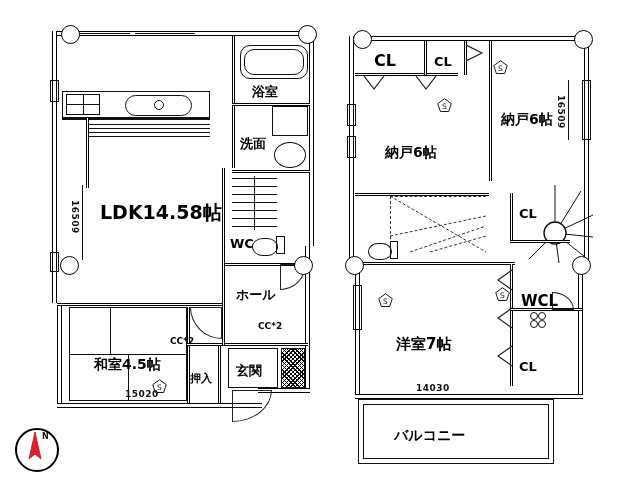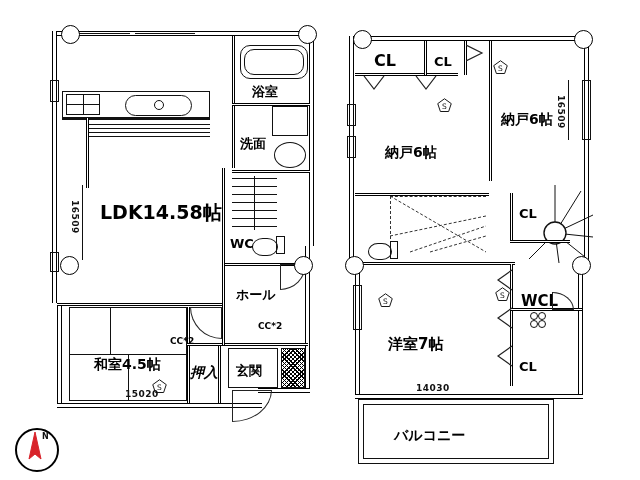--- a/index.html
+++ b/index.html
@@ -127,21 +127,21 @@
       <svg width="15" height="15" viewBox="0 0 20 20">
           <polygon points="10,1 19,7.5 15.5,18 4.5,18 1,7.5" fill="#fff" stroke="#111" stroke-width="1.3"></polygon>
           <text x="10" y="14" font-size="10" text-anchor="middle" fill="#111" font-family="DejaVu Sans">S</text>
         </svg>
     </div>
     <div class="dim" style="left:125px;top:389px;text-align:right;">15020</div>
 
     <div class="swall-v" style="left:187px;top:307px;height:96px;"></div>
     <div class="swall-v" style="left:218px;top:343px;height:60px;"></div>
     <div class="swall-h" style="left:187px;top:343px;width:34px;"></div>
-    <div class="lbl jp" style="left:190px;top:365px;font-size:14px;font-style:italic;">押入</div>
+    <div class="lbl jp" style="left:190px;top:373px;font-size:11px;">押入</div>
     <div class="lbl" style="left:170px;top:337px;font-size:9px;font-weight:700;">CC*2</div>
 
     <div class="swall-h" style="left:218px;top:343px;width:90px;"></div>
     <div class="room" style="left:228px;top:348px;width:50px;height:40px;"></div>
     <div class="hatch" style="left:281px;top:348px;width:24px;height:40px;"></div>
     <div class="lbl jp" style="left:236px;top:364px;font-size:13px;">玄関</div>
     <div class="swing" style="left:232px;top:390px;width:38px;height:30px;"></div>
 
     <div class="swall-h" style="left:57px;top:303px;width:165px;"></div>
     <div class="swall-v" style="left:222px;top:263px;height:82px;"></div>
@@ -237,21 +237,21 @@
         </svg>
     </div>
 
     <div class="swall-v" style="left:510px;top:193px;height:50px;"></div>
     <div class="swall-h" style="left:510px;top:240px;width:60px;"></div>
     <div class="lbl" style="left:519px;top:207px;font-size:13px;font-weight:700;">CL</div>
 
     <div class="wcbowl" style="left:368px;top:243px;width:22px;height:15px;"></div>
     <div class="room" style="left:390px;top:241px;width:8px;height:18px;"></div>
 
-    <div class="lbl jp" style="left:388px;top:337px;font-size:15px;">洋室7帖</div>
+    <div class="lbl jp" style="left:396px;top:337px;font-size:15px;">洋室7帖</div>
     <div class="smark" style="left:378px;top:293px;">
       <svg width="15" height="15" viewBox="0 0 20 20">
           <polygon points="10,1 19,7.5 15.5,18 4.5,18 1,7.5" fill="#fff" stroke="#111" stroke-width="1.3"></polygon>
           <text x="10" y="14" font-size="10" text-anchor="middle" fill="#111" font-family="DejaVu Sans">S</text>
         </svg>
     </div>
     <div class="swall-v" style="left:510px;top:264px;height:122px;"></div>
     <div class="dim" style="left:416px;top:383px;">14030</div>
 
     <div class="swall-h" style="left:510px;top:308px;width:72px;"></div>

